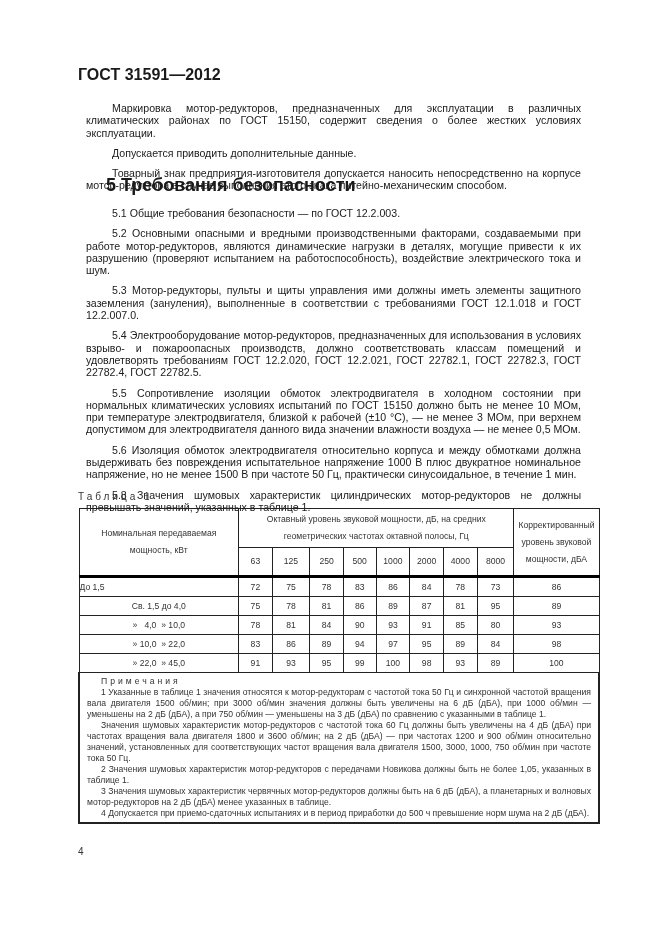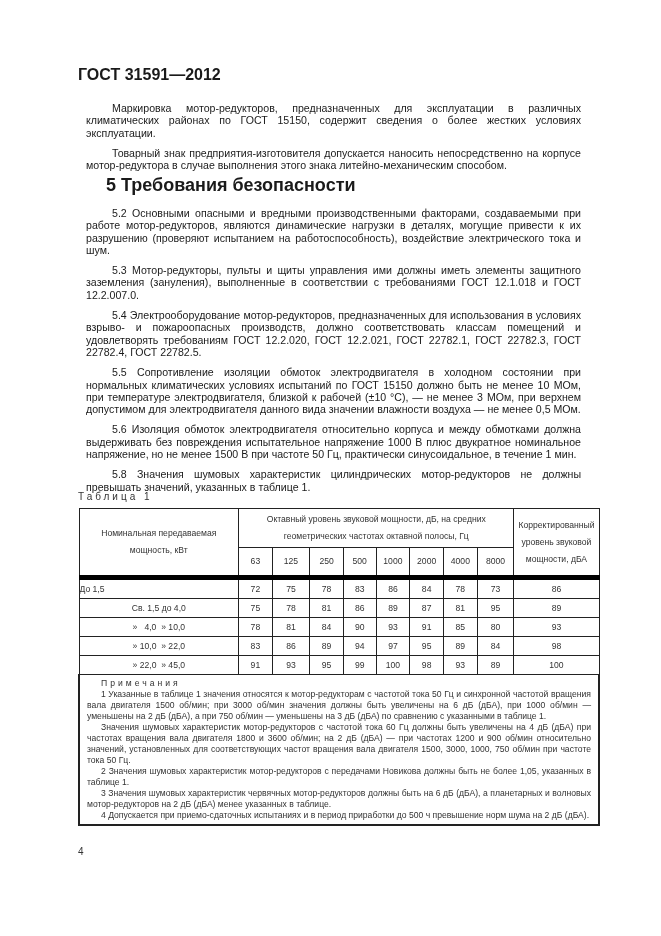--- a/index.html
+++ b/index.html
@@ -10,43 +10,45 @@
   .body-text p { margin: 8px; text-align: justify; text-align-last: left; }
   .body-text p.ind { text-indent: 26px; }
   .section-title { position: absolute; left: 106px; top: 175px; font-size: 18px; font-weight: bold; }
   .table-caption { position: absolute; left: 78px; top: 491px; font-size: 10px; letter-spacing: 3px; color: #333; }
   table.noise { position: absolute; left: 78px; top: 508px; width: 522px; border-collapse: collapse;
                 font-size: 8.6px; color: #333; }
   table.noise td, table.noise th { border: 1px solid #222; padding: 0; text-align: center; font-weight: normal; }
   table.noise th { line-height: 17px; }
   tr.hdr1 th { height: 38px; }
   tr.hdr2 th { height: 27px; }
-  tr.hdr2 { border-bottom: 5px solid #000000; }
+  tr.hdr2 { border-bottom: 3px solid #000000; }
   tr.data td { height: 18px; }
   td.row-label { text-align: left; padding-left: 6px; }
   td.row-label.center { text-align: left; padding-left: 0; }
   td.notes { text-align: left !important; padding: 3px 7px 3px 7px !important; font-size: 8.6px; line-height: 11px; }
   td.notes p { margin: 0; text-align: justify; text-align-last: left; }
   td.notes p.ind { text-indent: 14px; }
   .notes-title { letter-spacing: 3px; padding-left: 14px; }
   .page-number { position: absolute; left: 78px; top: 846px; font-size: 10px; color: #333; }
 </style>
 </head>
 <body>
 
 <div class="page-header">ГОСТ 31591—2012</div>
 
 <div class="body-text" style="top:94px;">
   <p class="ind">Маркировка мотор-редукторов, предназначенных для эксплуатации в различных климатических районах по ГОСТ 15150, содержит сведения о более жестких условиях эксплуатации.</p>
+  <p class="ind">Допускается приводить дополнительные данные.</p>
   <p class="ind">Товарный знак предприятия-изготовителя допускается наносить непосредственно на корпусе мотор-редуктора в случае выполнения этого знака литейно-механическим способом.</p>
 </div>
 
 <div class="section-title">5 Требования безопасности</div>
 
 <div class="body-text" style="top:199px;">
+  <p class="ind">5.1 Общие требования безопасности — по ГОСТ 12.2.003.</p>
   <p class="ind">5.2 Основными опасными и вредными производственными факторами, создаваемыми при работе мотор-редукторов, являются динамические нагрузки в деталях, могущие привести к их разрушению (проверяют испытанием на работоспособность), воздействие электрического тока и шум.</p>
   <p class="ind">5.3 Мотор-редукторы, пульты и щиты управления ими должны иметь элементы защитного заземления (зануления), выполненные в соответствии с требованиями ГОСТ 12.1.018 и ГОСТ 12.2.007.0.</p>
   <p class="ind">5.4 Электрооборудование мотор-редукторов, предназначенных для использования в условиях взрыво- и пожароопасных производств, должно соответствовать классам помещений и удовлетворять требованиям ГОСТ 12.2.020, ГОСТ 12.2.021, ГОСТ 22782.1, ГОСТ 22782.3, ГОСТ 22782.4, ГОСТ 22782.5.</p>
   <p class="ind">5.5 Сопротивление изоляции обмоток электродвигателя в холодном состоянии при нормальных климатических условиях испытаний по ГОСТ 15150 должно быть не менее 10 МОм, при температуре электродвигателя, близкой к рабочей (±10 °С), — не менее 3 МОм, при верхнем допустимом для электродвигателя данного вида значении влажности воздуха — не менее 0,5 МОм.</p>
   <p class="ind">5.6 Изоляция обмоток электродвигателя относительно корпуса и между обмотками должна выдерживать без повреждения испытательное напряжение 1000 В плюс двукратное номинальное напряжение, но не менее 1500 В при частоте 50 Гц, практически синусоидальное, в течение 1 мин.</p>
   <p class="ind">5.8 Значения шумовых характеристик цилиндрических мотор-редукторов не должны превышать значений, указанных в таблице 1.</p>
 </div>
 
 <div class="table-caption">Таблица 1</div>
 

